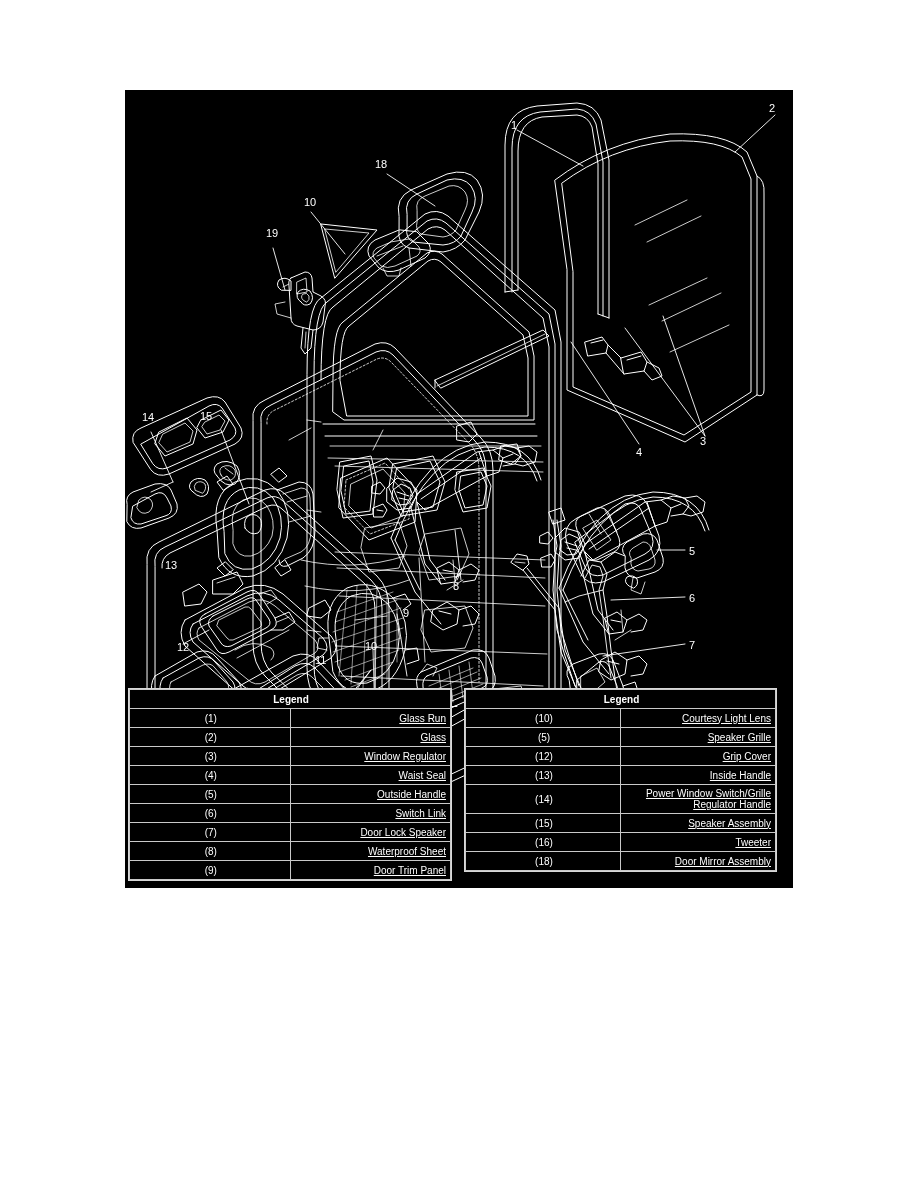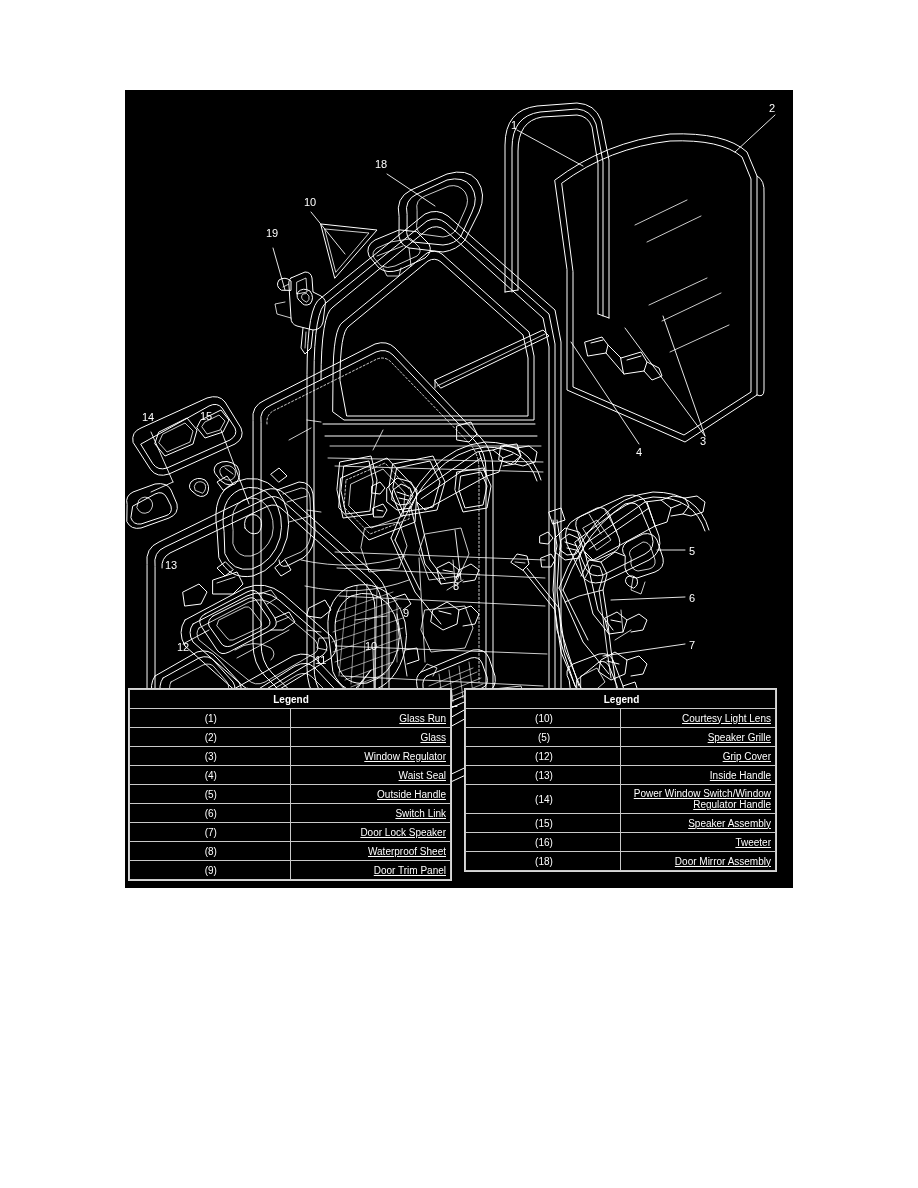--- a/index.html
+++ b/index.html
@@ -570,21 +570,21 @@
         <tr>
           <td class="num">(12)</td>
           <td class="desc">Grip Cover</td>
         </tr>
         <tr>
           <td class="num">(13)</td>
           <td class="desc">Inside Handle</td>
         </tr>
         <tr>
           <td class="num">(14)</td>
-          <td class="desc">Power Window Switch/Window Regulator Handle</td>
+          <td class="desc">Power Window Switch/Grille Regulator Handle</td>
         </tr>
         <tr>
           <td class="num">(15)</td>
           <td class="desc">Speaker Assembly</td>
         </tr>
         <tr>
           <td class="num">(16)</td>
           <td class="desc">Tweeter</td>
         </tr>
         <tr>

